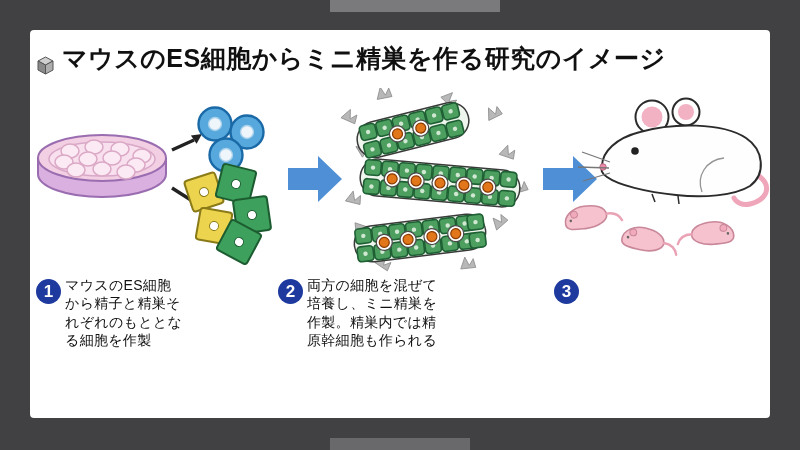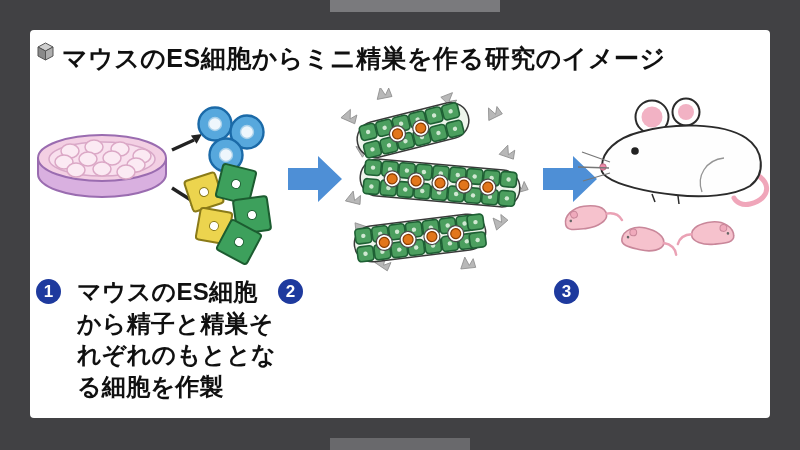--- a/index.html
+++ b/index.html
@@ -15,21 +15,21 @@
   }
   .frame-strip-bottom {
     position:absolute; left:330px; top:438px; width:140px; height:12px;
     background:#69696c;
   }
   .panel {
     position:absolute; left:30px; top:30px; width:740px; height:388px;
     background:#ffffff; border-radius:4px;
   }
   .title-row {
-    display:flex; align-items:flex-start; gap:7px;
+    display:flex; align-items:flex-end; gap:7px;
     padding:12px 4px 0 6px;
   }
   .title {
     font-size:25px; font-weight:700; color:#101010;
     letter-spacing:0.5px; white-space:nowrap;
   }
   .illustration {
     position:absolute; left:0; top:58px; width:740px; height:184px;
   }
   .steps {
@@ -41,22 +41,22 @@
   .step-2 { width:276px; }
   .step-3 { width:216px; }
   .step-badge {
     flex:none; width:25px; height:25px; border-radius:50%;
     background:#1e3a9e; color:#ffffff;
     font-size:17px; font-weight:700;
     display:flex; align-items:center; justify-content:center;
     margin-top:3px;
   }
   .step-text {
-    margin-left:16px;
-    font-size:24px; font-weight:700; color:#101010;
+    margin-left:4px;
+    font-size:14px; font-weight:400; color:#101010;
     line-height:1.32; white-space:pre-line; letter-spacing:0.3px;
   }
 </style>
 </head>
 <body>
 
 <div class="frame-strip-top"></div>
 <div class="frame-strip-bottom"></div>
 
 <div class="panel">
@@ -261,19 +261,23 @@
   <div class="steps">
     <div class="step step-1">
       <div class="step-badge">1</div>
       <div class="step-text">マウスのES細胞
 から精子と精巣そ
 れぞれのもととな
 る細胞を作製</div>
     </div>
     <div class="step step-2">
       <div class="step-badge">2</div>
+      <div class="step-text">両方の細胞を混ぜて
+培養し、ミニ精巣を
+作製。精巣内では精
+原幹細胞も作られる</div>
     </div>
     <div class="step step-3">
       <div class="step-badge">3</div>
     </div>
   </div>
 
 </div>
 
 </body></html>

